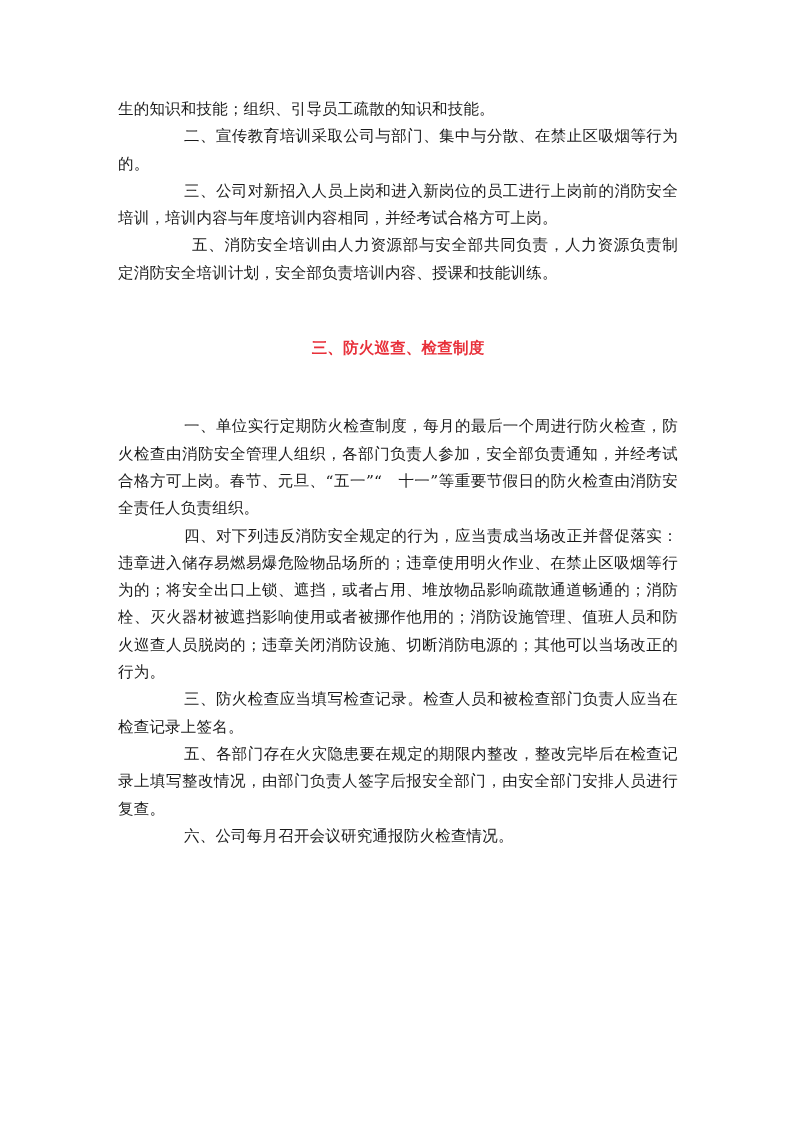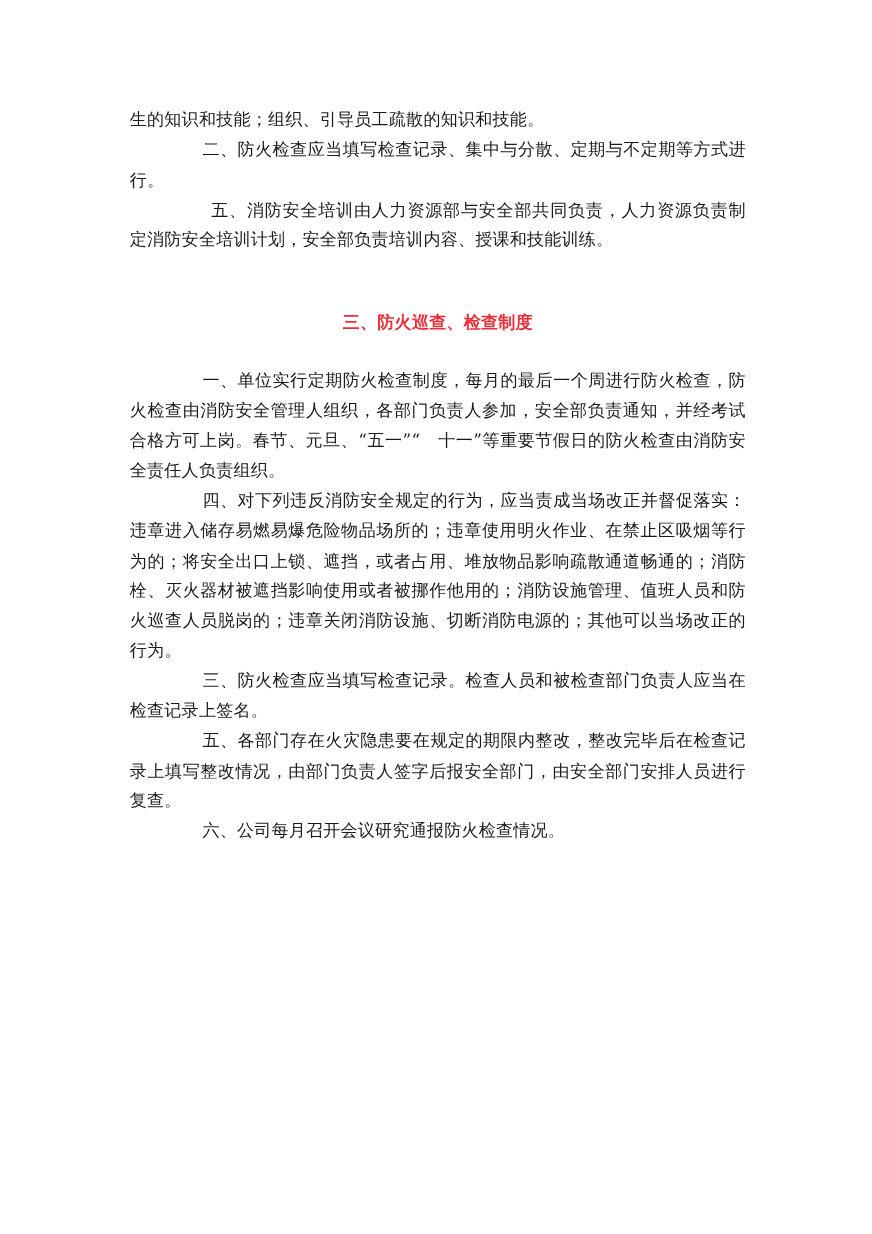--- a/index.html
+++ b/index.html
@@ -10,30 +10,31 @@
     font-family: "DejaVu Serif", "Liberation Serif", serif;
     font-size: 15.5px; line-height: 27.3px; color: #1a1a1a;
     text-align: justify; letter-spacing: 0.2px;
   }
   .p { margin: 0; }
   .indent { text-indent: 66px; }
   .indent2 { text-indent: 74px; }
   .indent-sm { text-indent: 33px; }
   .title {
     text-align: center; color: #e8303a; font-size: 15.5px;
-    margin-top: 47px; margin-bottom: 26px; text-indent: 0;
+    margin-top: 47px; margin-bottom: 52px; text-indent: 0;
   }
 </style>
 </head>
 <body>
 
 <div class="page">
   <div class="content">
     <p class="p">生的知识和技能；组织、引导员工疏散的知识和技能。</p>
-    <p class="p indent">二、防火检查应当填写检查记录、集中与分散、定期与不定期等方式进行。</p>
+    <p class="p indent">二、宣传教育培训采取公司与部门、集中与分散、在禁止区吸烟等行为的。</p>
+    <p class="p indent">三、公司对新招入人员上岗和进入新岗位的员工进行上岗前的消防安全培训，培训内容与年度培训内容相同，并经考试合格方可上岗。</p>
     <p class="p indent2">五、消防安全培训由人力资源部与安全部共同负责，人力资源负责制定消防安全培训计划，安全部负责培训内容、授课和技能训练。</p>
 
     <h2 class="p title">三、防火巡查、检查制度</h2>
 
     <p class="p indent">一、单位实行定期防火检查制度，每月的最后一个周进行防火检查，防火检查由消防安全管理人组织，各部门负责人参加，安全部负责通知，并经考试合格方可上岗。春节、元旦、“五一”“　十一”等重要节假日的防火检查由消防安全责任人负责组织。</p>
     <p class="p indent">四、对下列违反消防安全规定的行为，应当责成当场改正并督促落实：违章进入储存易燃易爆危险物品场所的；违章使用明火作业、在禁止区吸烟等行为的；将安全出口上锁、遮挡，或者占用、堆放物品影响疏散通道畅通的；消防栓、灭火器材被遮挡影响使用或者被挪作他用的；消防设施管理、值班人员和防火巡查人员脱岗的；违章关闭消防设施、切断消防电源的；其他可以当场改正的行为。</p>
     <p class="p indent">三、防火检查应当填写检查记录。检查人员和被检查部门负责人应当在检查记录上签名。</p>
     <p class="p indent">五、各部门存在火灾隐患要在规定的期限内整改，整改完毕后在检查记录上填写整改情况，由部门负责人签字后报安全部门，由安全部门安排人员进行复查。</p>
     <p class="p indent">六、公司每月召开会议研究通报防火检查情况。</p>
   </div>

